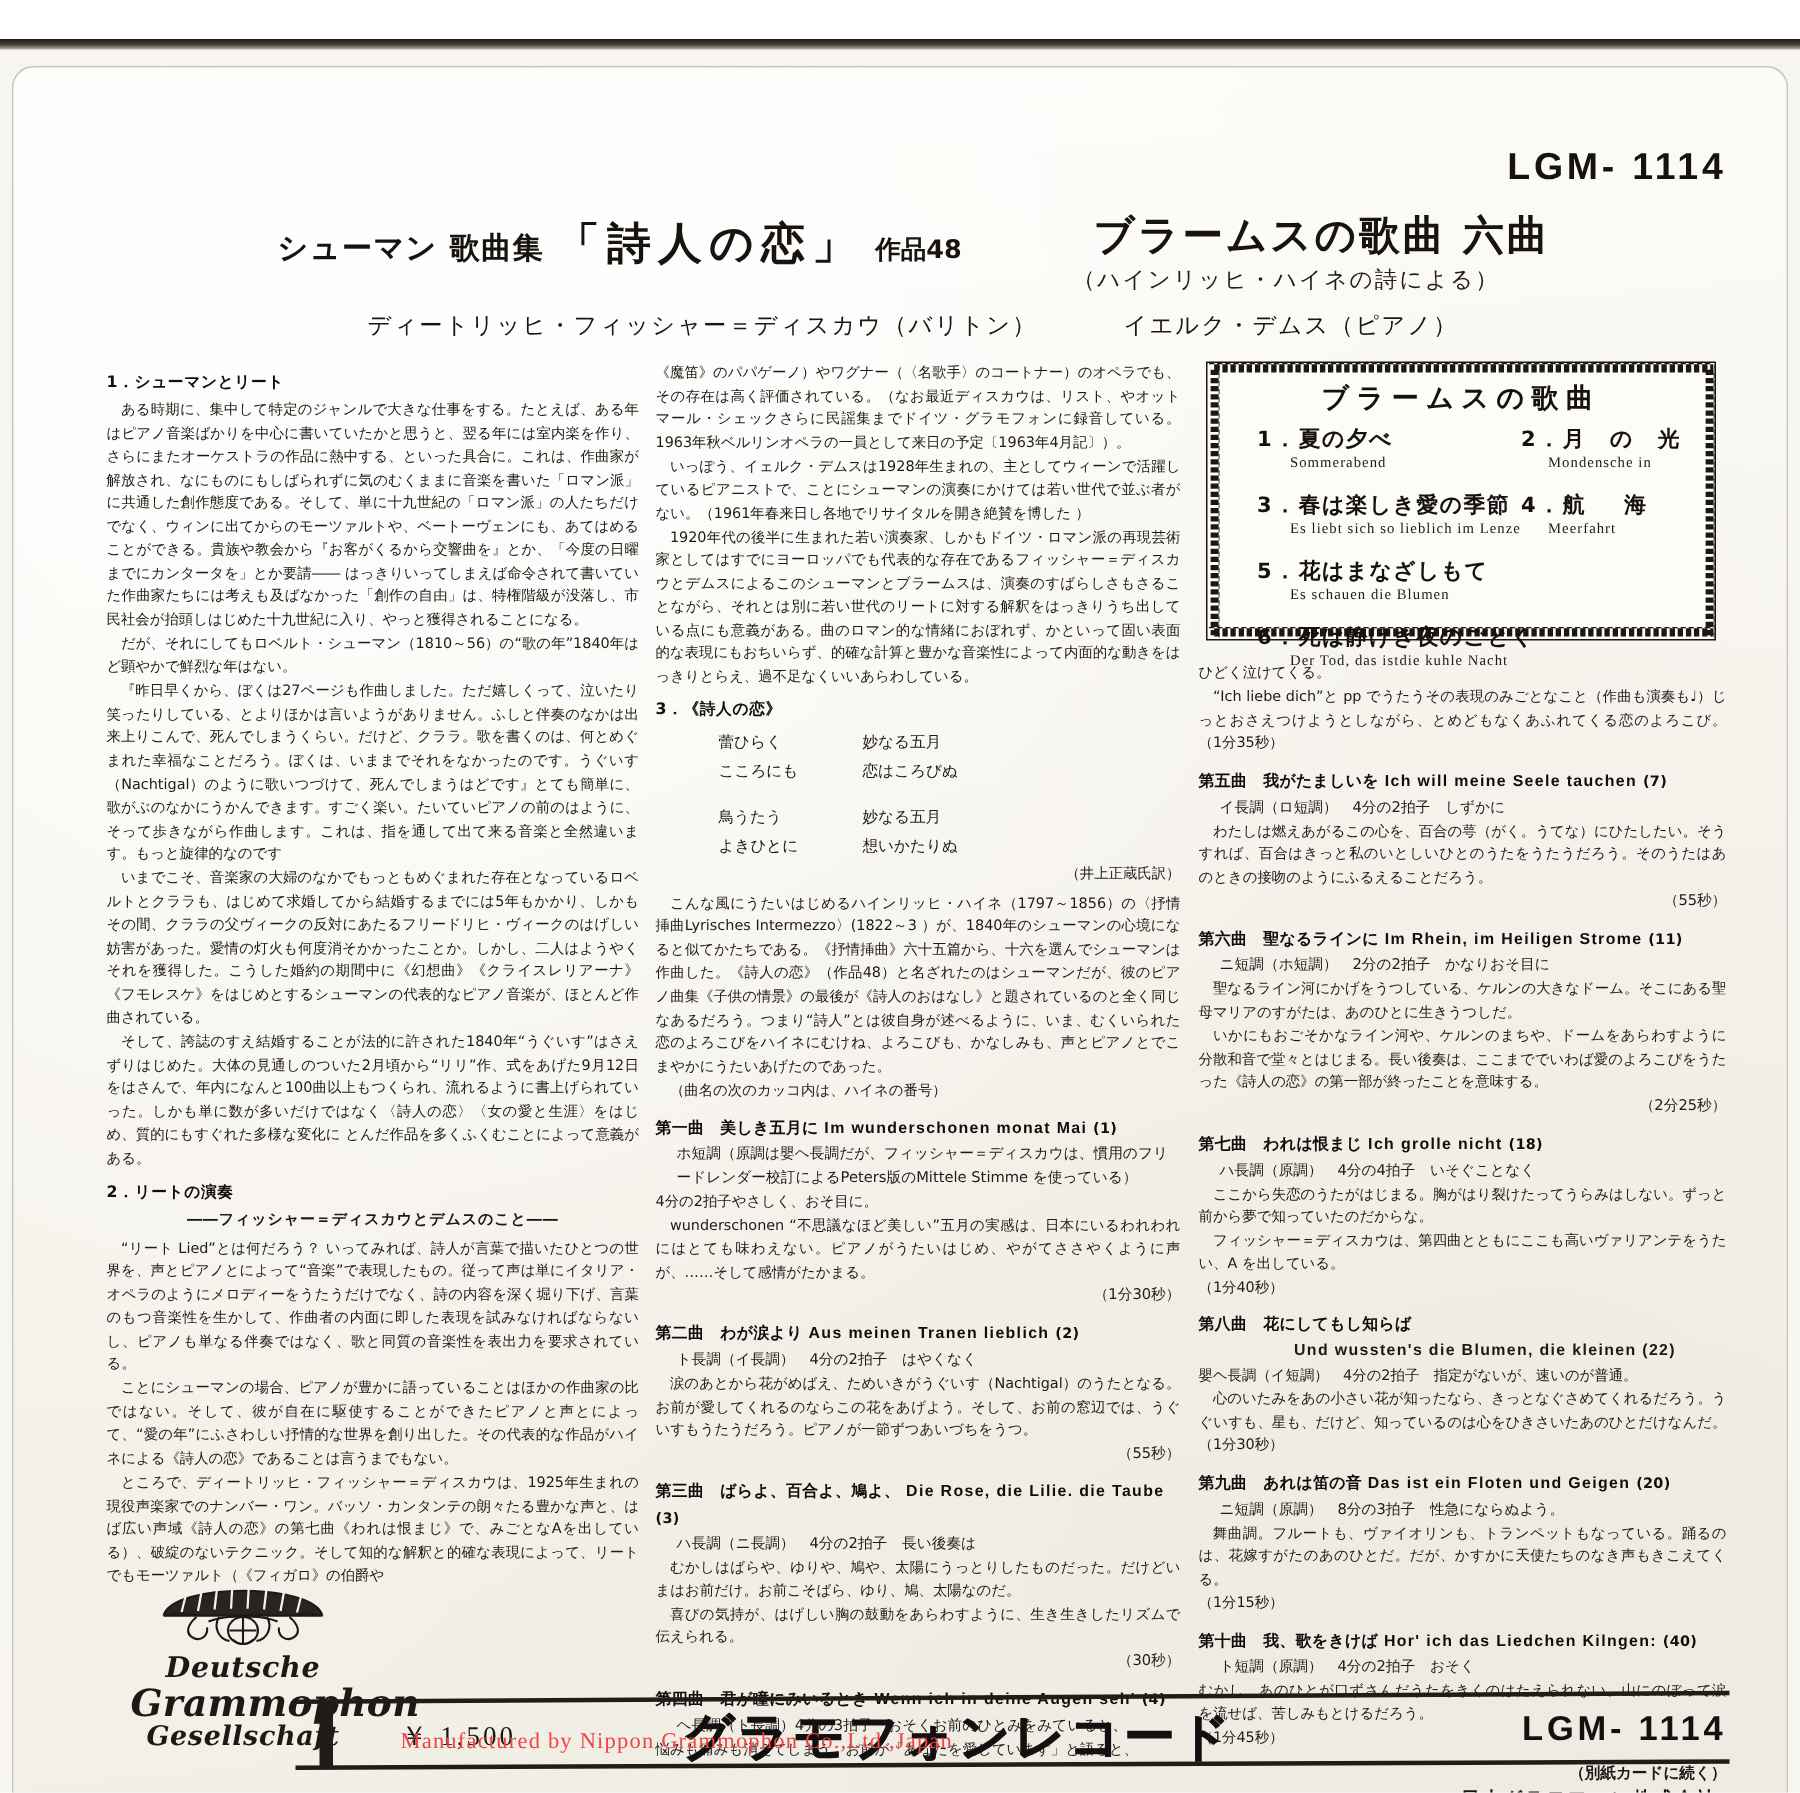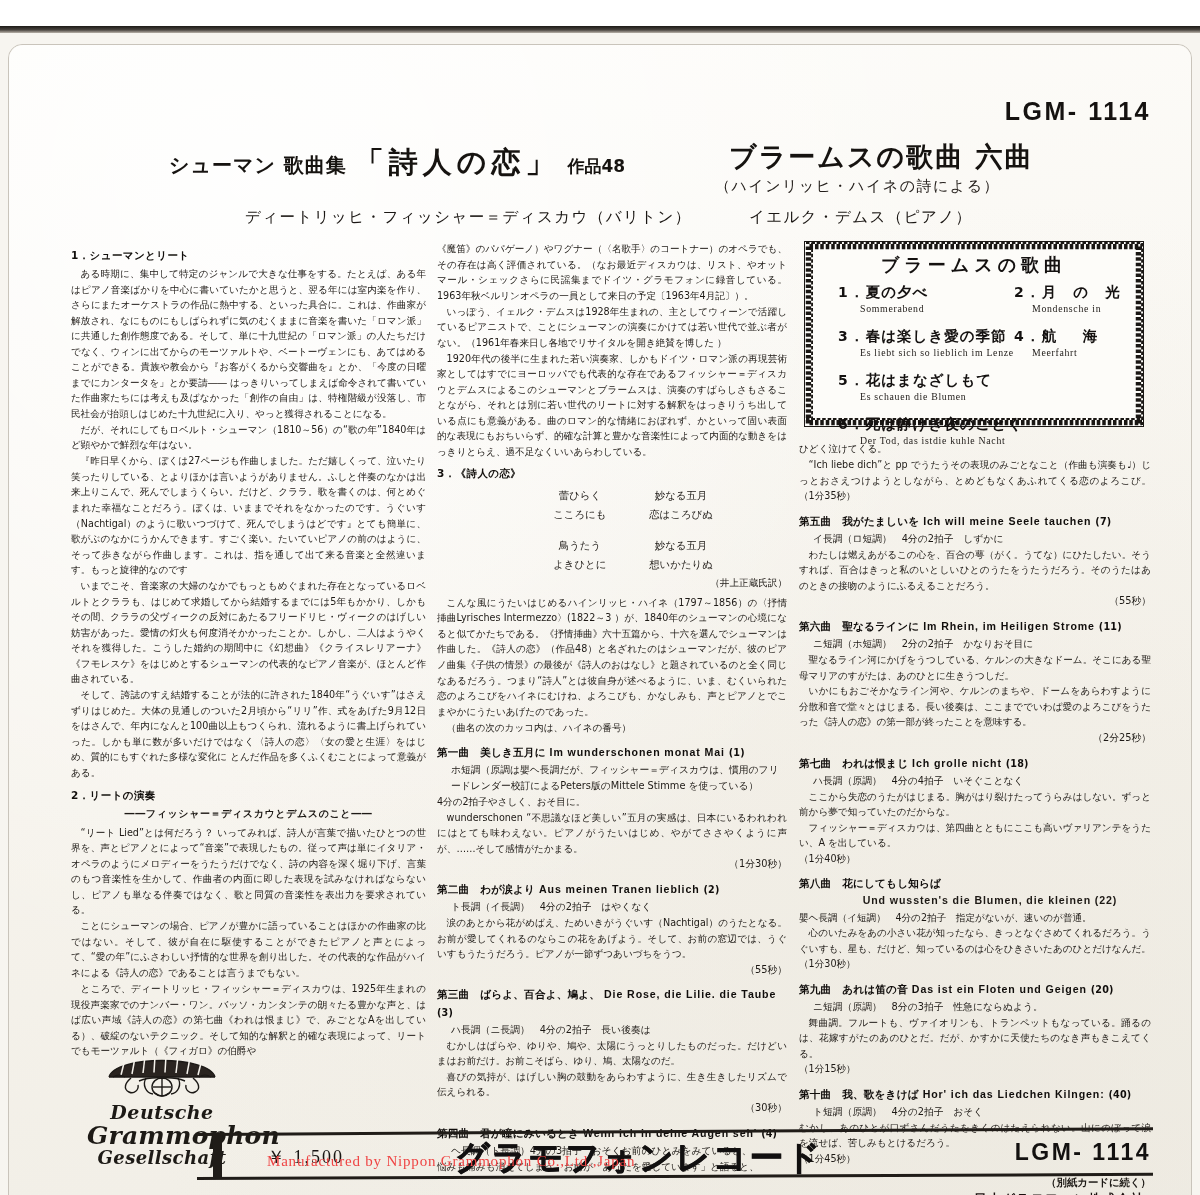--- a/index.html
+++ b/index.html
@@ -37,21 +37,21 @@
   .content{position:absolute;left:0;top:0;width:1182px;height:1158px;}
 
   
   .catalog-top{
     position:absolute;right:40px;top:52px;
     font-family:"Liberation Sans","DejaVu Sans",sans-serif;
     font-weight:700;font-size:25px;letter-spacing:2.5px;color:#151210;
   }
   .titlebar{position:absolute;left:0;top:90px;width:1182px;height:100px;}
   .t-schumann{
-    position:absolute;left:160px;top:8px;white-space:nowrap;
+    position:absolute;left:176px;top:8px;white-space:nowrap;
     font-family:"DejaVu Sans","Liberation Sans",sans-serif;
     font-weight:700;font-size:20px;letter-spacing:1px;color:#161310;
   }
   .t-schumann .big{font-size:29px;letter-spacing:5px;}
   .t-schumann .op{font-size:17px;letter-spacing:0;}
   .t-brahms{
     position:absolute;left:720px;top:4px;white-space:nowrap;
     font-family:"DejaVu Sans","Liberation Sans",sans-serif;
     font-weight:700;font-size:27px;letter-spacing:2px;color:#161310;
   }
@@ -82,21 +82,21 @@
     font-family:"DejaVu Sans","Liberation Sans",sans-serif;
     font-weight:700;font-size:10.5px;margin:6px 0 2px 0;letter-spacing:.4px;color:#120f0c;
   }
   .sec-sub{
     font-family:"DejaVu Sans","Liberation Sans",sans-serif;
     font-weight:700;font-size:10px;text-align:center;margin:2px 0 3px 0;letter-spacing:.6px;
   }
 
   
   .poem{margin:4px 0 2px 0;padding-left:42px;font-family:"DejaVu Sans","Liberation Sans",sans-serif;font-size:10.4px;line-height:1.8;}
-  .poem .row{display:flex;justify-content:center;}
+  .poem .row{display:flex;}
   .poem .a{width:96px;}
   .poem .spacer{height:12px;}
   .poem-credit{text-align:right;font-family:"DejaVu Sans","Liberation Sans",sans-serif;font-size:9.6px;margin:2px 0 4px 0;}
 
   
   .track{margin-top:9px;}
   .track .hd{
     font-family:"DejaVu Sans","Liberation Sans",sans-serif;
     font-weight:700;font-size:10.6px;letter-spacing:.2px;color:#100d0b;
   }

